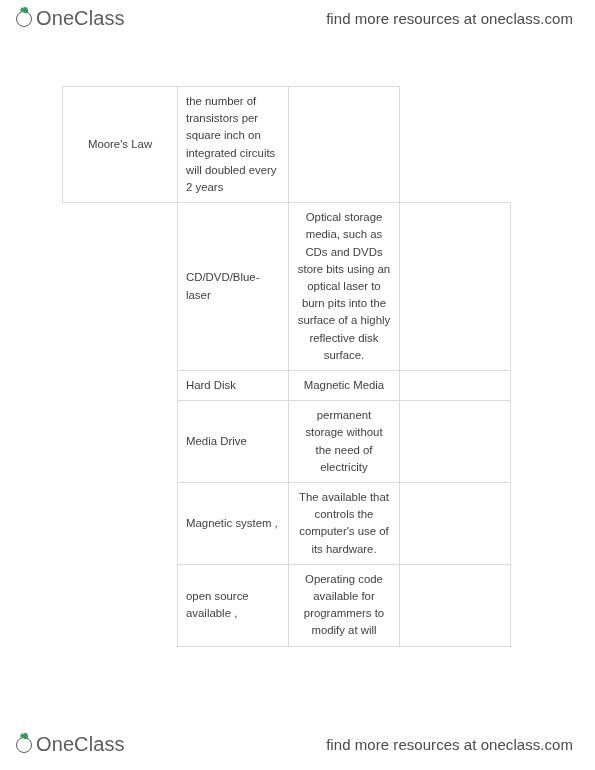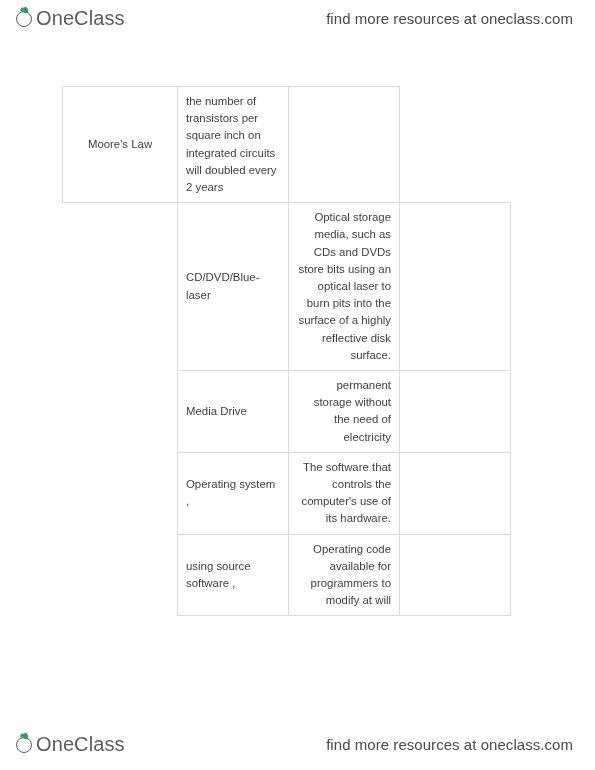--- a/index.html
+++ b/index.html
@@ -112,21 +112,21 @@
     border: 1px solid #d8dadc;
     vertical-align: middle;
     font-size: 11.4px;
     line-height: 17.2px;
     color: #3f3f3f;
     padding: 6px 8px;
     box-sizing: border-box;
   }
   .col-term   { width: 115px; text-align: center; border-radius: 16px; }
   .col-def    { width: 111px; text-align: left; }
-  .col-extra  { width: 111px; text-align: right; }
+  .col-extra  { width: 111px; text-align: center; }
   .col-tail   { width: 111px; text-align: center; }
 
   td.blank { }
   td.nb { border: none; }
 </style>
 </head>
 <body>
 
 <div class="page-header">
   <div class="brand">
@@ -149,33 +149,39 @@
       <td class="col-tail nb"></td>
     </tr>
     <tr>
       <td class="col-term nb"></td>
       <td class="col-def">CD/DVD/Blue-laser</td>
       <td class="col-extra">Optical storage media, such as CDs and DVDs store bits using an optical laser to burn pits into the surface of a highly reflective disk surface.</td>
       <td class="col-tail blank"></td>
     </tr>
     <tr>
       <td class="col-term nb"></td>
+      <td class="col-def">Hard Disk</td>
+      <td class="col-extra">Magnetic Media</td>
+      <td class="col-tail blank"></td>
+    </tr>
+    <tr>
+      <td class="col-term nb"></td>
       <td class="col-def">Media Drive</td>
       <td class="col-extra">permanent storage without the need of electricity</td>
       <td class="col-tail blank"></td>
     </tr>
     <tr>
       <td class="col-term nb"></td>
-      <td class="col-def">Operating system ,</td>
-      <td class="col-extra">The software that controls the computer's use of its hardware.</td>
+      <td class="col-def">Magnetic system ,</td>
+      <td class="col-extra">The available that controls the computer's use of its hardware.</td>
       <td class="col-tail blank"></td>
     </tr>
     <tr>
       <td class="col-term nb"></td>
-      <td class="col-def">using source software ,</td>
+      <td class="col-def">open source available ,</td>
       <td class="col-extra">Operating code available for programmers to modify at will</td>
       <td class="col-tail blank"></td>
     </tr>
   </tbody>
 </table>
 
 <div class="page-footer">
   <div class="brand">
     <span class="brand-mark">
       <span class="ring"></span>

